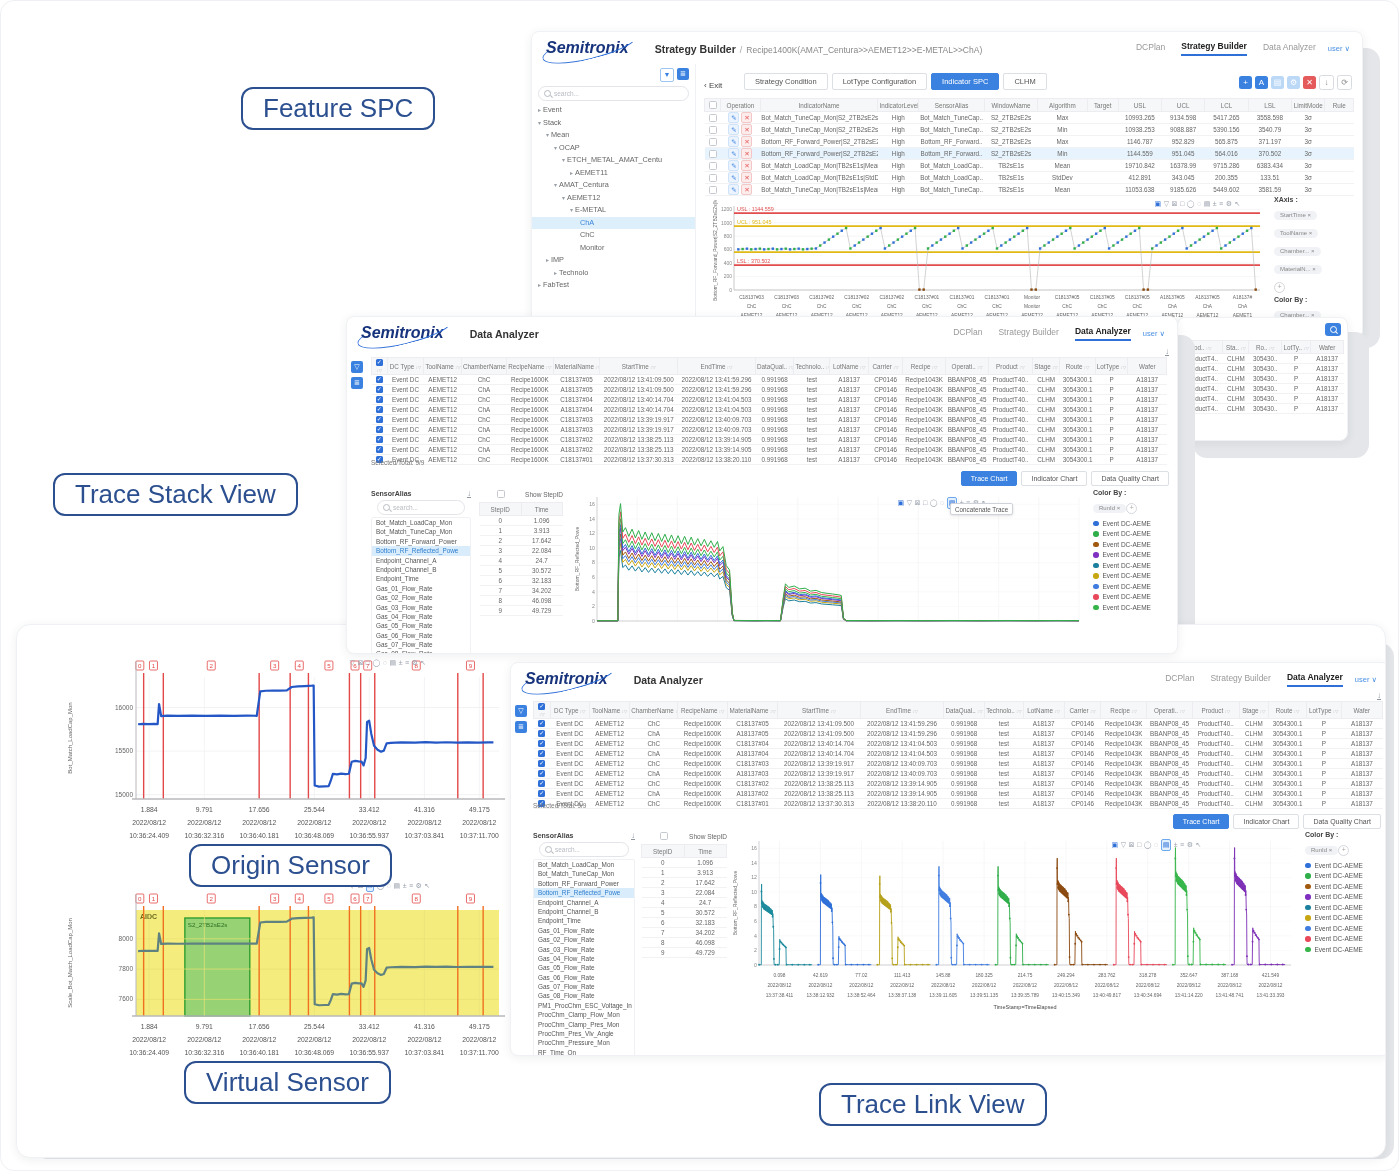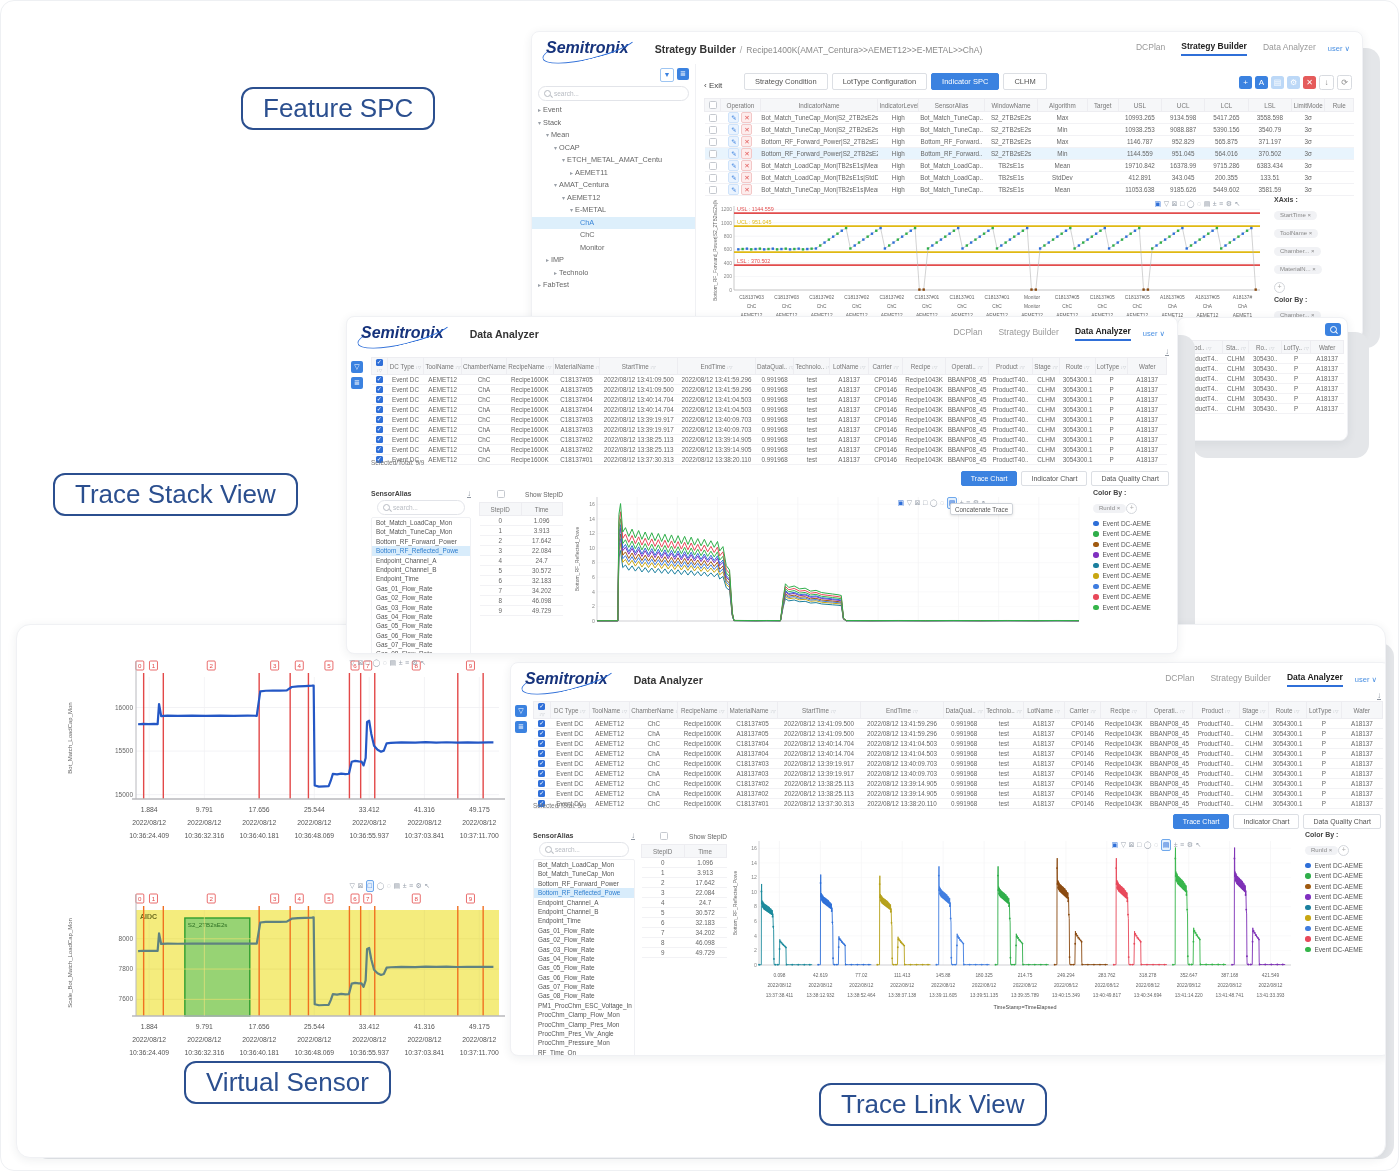--- a/index.html
+++ b/index.html
@@ -1980,15 +1980,16 @@
         <polyline points="26,129.7009411764706 46.81363636363636,129.7009411764706 47.90909090909091,42.67482352941177 49.55227272727272,33.7030588235294 51.743181818181824,57.02964705882353 54.481818181818184,53.44094117647059 57.768181818181816,60.61835294117648 61.05454545454546,54.637176470588244 64.3409090909091,61.814588235294124 67.62727272727273,55.833411764705886 70.91363636363636,63.010823529411766 74.2,57.02964705882353 77.48636363636365,63.608941176470594 80.77272727272728,57.62776470588237 84.05909090909091,64.20705882352942 87.34545454545454,58.22588235294117 90.63181818181819,64.80517647058822 93.91818181818181,58.82400000000001 97.20454545454545,65.40329411764706 100.49090909090908,59.422117647058826 103.77727272727272,66.00141176470589 107.06363636363636,60.020235294117654 110.35000000000001,66.59952941176472 113.63636363636364,60.61835294117648 116.92272727272729,67.19764705882352 120.2090909090909,61.216470588235296 123.49545454545455,67.79576470588235 126.78181818181818,62.41270588235294 130.0681818181818,68.39388235294118 133.35454545454547,63.010823529411766 136.64090909090908,68.992 139.92727272727274,64.20705882352942 143.21363636363634,69.59011764705882 146.5,64.80517647058822 148.6909090909091,72.58070588235296 151.97727272727272,68.992 155.26363636363638,84.5430588235294 158.54999999999998,88.13176470588236 161.28863636363639,122.82258823529412 162.9318181818182,129.52150588235295 173.88636363636363,129.58131764705882 184.8409090909091,129.6411294117647 195.79545454545456,129.58131764705882 209.48863636363637,129.6411294117647 212.22727272727272,110.86023529411764 214.4181818181818,99.49600000000001 217.70454545454544,102.48658823529412 223.1818181818182,101.29035294117648 228.6590909090909,103.68282352941176 234.13636363636363,103.08470588235295 239.61363636363637,105.47717647058823 245.0909090909091,104.87905882352942 250.5681818181818,106.67341176470589 256.04545454545456,107.2715294117647 261.52272727272725,107.86964705882353 267,108.46776470588236 270.2863636363636,109.06588235294117 272.47727272727275,127.6075294117647 275.2159090909091,129.58131764705882 299.8636363636364,129.6411294117647 327.25,129.58131764705882 354.6363636363636,129.6411294117647 382.02272727272725,129.58131764705882 409.4090909090909,129.6411294117647 436.79545454545456,129.58131764705882 464.1818181818182,129.6411294117647 486.0909090909091,129.58131764705882 508,129.6411294117647" fill="none" stroke="#2e6fd8" stroke-width="1"></polyline>
         <polyline points="26,129.68270588235293 46.81363636363636,129.68270588235293 47.90909090909091,37.35011764705882 49.55227272727272,27.831294117647047 51.743181818181824,52.58023529411766 54.481818181818184,48.77270588235294 57.768181818181816,56.38776470588235 61.05454545454546,50.04188235294117 64.3409090909091,57.65694117647058 67.62727272727273,51.31105882352941 70.91363636363636,58.92611764705883 74.2,52.58023529411766 77.48636363636365,59.56070588235295 80.77272727272728,53.214823529411774 84.05909090909091,60.19529411764705 87.34545454545454,53.84941176470588 90.63181818181819,60.82988235294117 93.91818181818181,54.48400000000001 97.20454545454545,61.46447058823529 100.49090909090908,55.118588235294126 103.77727272727272,62.09905882352942 107.06363636363636,55.753176470588244 110.35000000000001,62.733647058823536 113.63636363636364,56.38776470588235 116.92272727272729,63.36823529411765 120.2090909090909,57.022352941176464 123.49545454545455,64.00282352941177 126.78181818181818,58.2915294117647 130.0681818181818,64.63741176470587 133.35454545454547,58.92611764705883 136.64090909090908,65.272 139.92727272727274,60.19529411764705 143.21363636363634,65.90658823529412 146.5,60.82988235294117 148.6909090909091,69.0795294117647 151.97727272727272,65.272 155.26363636363638,81.77129411764706 158.54999999999998,85.57882352941176 161.28863636363639,122.38494117647059 162.9318181818182,129.4923294117647 173.88636363636363,129.55578823529413 184.8409090909091,129.61924705882353 195.79545454545456,129.55578823529413 209.48863636363637,129.61924705882353 212.22727272727272,109.69317647058824 214.4181818181818,97.636 217.70454545454544,100.8089411764706 223.1818181818182,99.53976470588235 228.6590909090909,102.07811764705882 234.13636363636363,101.4435294117647 239.61363636363637,103.98188235294117 245.0909090909091,103.34729411764707 250.5681818181818,105.25105882352942 256.04545454545456,105.88564705882354 261.52272727272725,106.52023529411764 267,107.15482352941177 270.2863636363636,107.78941176470587 272.47727272727275,127.46164705882353 275.2159090909091,129.55578823529413 299.8636363636364,129.61924705882353 327.25,129.55578823529413 354.6363636363636,129.61924705882353 382.02272727272725,129.55578823529413 409.4090909090909,129.61924705882353 436.79545454545456,129.55578823529413 464.1818181818182,129.61924705882353 486.0909090909091,129.55578823529413 508,129.61924705882353" fill="none" stroke="#35b54a" stroke-width="1"></polyline>
         <polyline points="26,129.66082352941177 46.81363636363636,129.66082352941177 47.90909090909091,30.96047058823528 49.55227272727272,20.785176470588212 51.743181818181824,47.240941176470585 54.481818181818184,43.17082352941175 57.768181818181816,51.31105882352941 61.05454545454546,44.527529411764704 64.3409090909091,52.66776470588235 67.62727272727273,45.88423529411763 70.91363636363636,54.02447058823529 74.2,47.240941176470585 77.48636363636365,54.70282352941176 80.77272727272728,47.919294117647055 84.05909090909091,55.38117647058823 87.34545454545454,48.597647058823526 90.63181818181819,56.0595294117647 93.91818181818181,49.275999999999996 97.20454545454545,56.73788235294117 100.49090909090908,49.95435294117645 103.77727272727272,57.41623529411764 107.06363636363636,50.63270588235294 110.35000000000001,58.09458823529411 113.63636363636364,51.31105882352941 116.92272727272729,58.77294117647058 120.2090909090909,51.98941176470588 123.49545454545455,59.45129411764705 126.78181818181818,53.34611764705882 130.0681818181818,60.12964705882352 133.35454545454547,54.02447058823529 136.64090909090908,60.80799999999999 139.92727272727274,55.38117647058823 143.21363636363634,61.48635294117646 146.5,56.0595294117647 148.6909090909091,64.87811764705882 151.97727272727272,60.80799999999999 155.26363636363638,78.44517647058824 158.54999999999998,82.51529411764704 161.28863636363639,121.85976470588236 162.9318181818182,129.45731764705883 173.88636363636363,129.52515294117646 184.8409090909091,129.59298823529411 195.79545454545456,129.52515294117646 209.48863636363637,129.59298823529411 212.22727272727272,108.29270588235293 214.4181818181818,95.404 217.70454545454544,98.79576470588236 223.1818181818182,97.43905882352941 228.6590909090909,100.15247058823529 234.13636363636363,99.47411764705882 239.61363636363637,102.1875294117647 245.0909090909091,101.50917647058823 250.5681818181818,103.54423529411764 256.04545454545456,104.22258823529413 261.52272727272725,104.90094117647058 267,105.57929411764705 270.2863636363636,106.25764705882352 272.47727272727275,127.28658823529412 275.2159090909091,129.52515294117646 299.8636363636364,129.59298823529411 327.25,129.52515294117646 354.6363636363636,129.59298823529411 382.02272727272725,129.52515294117646 409.4090909090909,129.59298823529411 436.79545454545456,129.52515294117646 464.1818181818182,129.59298823529411 486.0909090909091,129.52515294117646 508,129.59298823529411" fill="none" stroke="#e8485a" stroke-width="1"></polyline>
         <polyline points="26,129.63529411764705 46.81363636363636,129.63529411764705 47.90909090909091,23.505882352941185 49.55227272727272,12.564705882352925 51.743181818181824,41.01176470588236 54.481818181818184,36.635294117647064 57.768181818181816,45.38823529411765 61.05454545454546,38.09411764705882 64.3409090909091,46.84705882352941 67.62727272727273,39.55294117647058 70.91363636363636,48.30588235294118 74.2,41.01176470588236 77.48636363636365,49.035294117647055 80.77272727272728,41.74117647058823 84.05909090909091,49.76470588235294 87.34545454545454,42.470588235294116 90.63181818181819,50.494117647058815 93.91818181818181,43.19999999999999 97.20454545454545,51.2235294117647 100.49090909090908,43.929411764705875 103.77727272727272,51.95294117647059 107.06363636363636,44.65882352941176 110.35000000000001,52.682352941176475 113.63636363636364,45.38823529411765 116.92272727272729,53.41176470588235 120.2090909090909,46.11764705882352 123.49545454545455,54.141176470588235 126.78181818181818,47.57647058823528 130.0681818181818,54.87058823529411 133.35454545454547,48.30588235294118 136.64090909090908,55.60000000000001 139.92727272727274,49.76470588235294 143.21363636363634,56.32941176470588 146.5,50.494117647058815 148.6909090909091,59.9764705882353 151.97727272727272,55.60000000000001 155.26363636363638,74.56470588235294 158.54999999999998,78.94117647058823 161.28863636363639,121.24705882352941 162.9318181818182,129.41647058823528 173.88636363636363,129.4894117647059 184.8409090909091,129.56235294117647 195.79545454545456,129.4894117647059 209.48863636363637,129.56235294117647 212.22727272727272,106.65882352941176 214.4181818181818,92.80000000000001 217.70454545454544,96.44705882352942 223.1818181818182,94.98823529411766 228.6590909090909,97.90588235294118 234.13636363636363,97.1764705882353 239.61363636363637,100.09411764705882 245.0909090909091,99.36470588235294 250.5681818181818,101.5529411764706 256.04545454545456,102.28235294117647 261.52272727272725,103.01176470588236 267,103.74117647058824 270.2863636363636,104.47058823529412 272.47727272727275,127.08235294117647 275.2159090909091,129.4894117647059 299.8636363636364,129.56235294117647 327.25,129.4894117647059 354.6363636363636,129.56235294117647 382.02272727272725,129.4894117647059 409.4090909090909,129.56235294117647 436.79545454545456,129.4894117647059 464.1818181818182,129.56235294117647 486.0909090909091,129.4894117647059 508,129.56235294117647" fill="none" stroke="#2fae4a" stroke-width="1"></polyline>
         <text x="0" y="0" font-size="5" fill="#666" text-anchor="middle" transform="translate(8,68) rotate(-90)">Bottom_RF_Reflected_Powe</text>
       </svg>
     </section>
 
   <div class="badge" style="left:240px;top:86px;">Feature SPC</div>
   <div class="badge" style="left:52px;top:472px;">Trace Stack View</div>
+  <div class="badge" style="left:188px;top:843px;">Origin Sensor</div>
   <div class="badge" style="left:818px;top:1082px;">Trace Link View</div>
   <div class="badge" style="left:183px;top:1060px;">Virtual Sensor</div>
 </div>
 
 </body></html>

